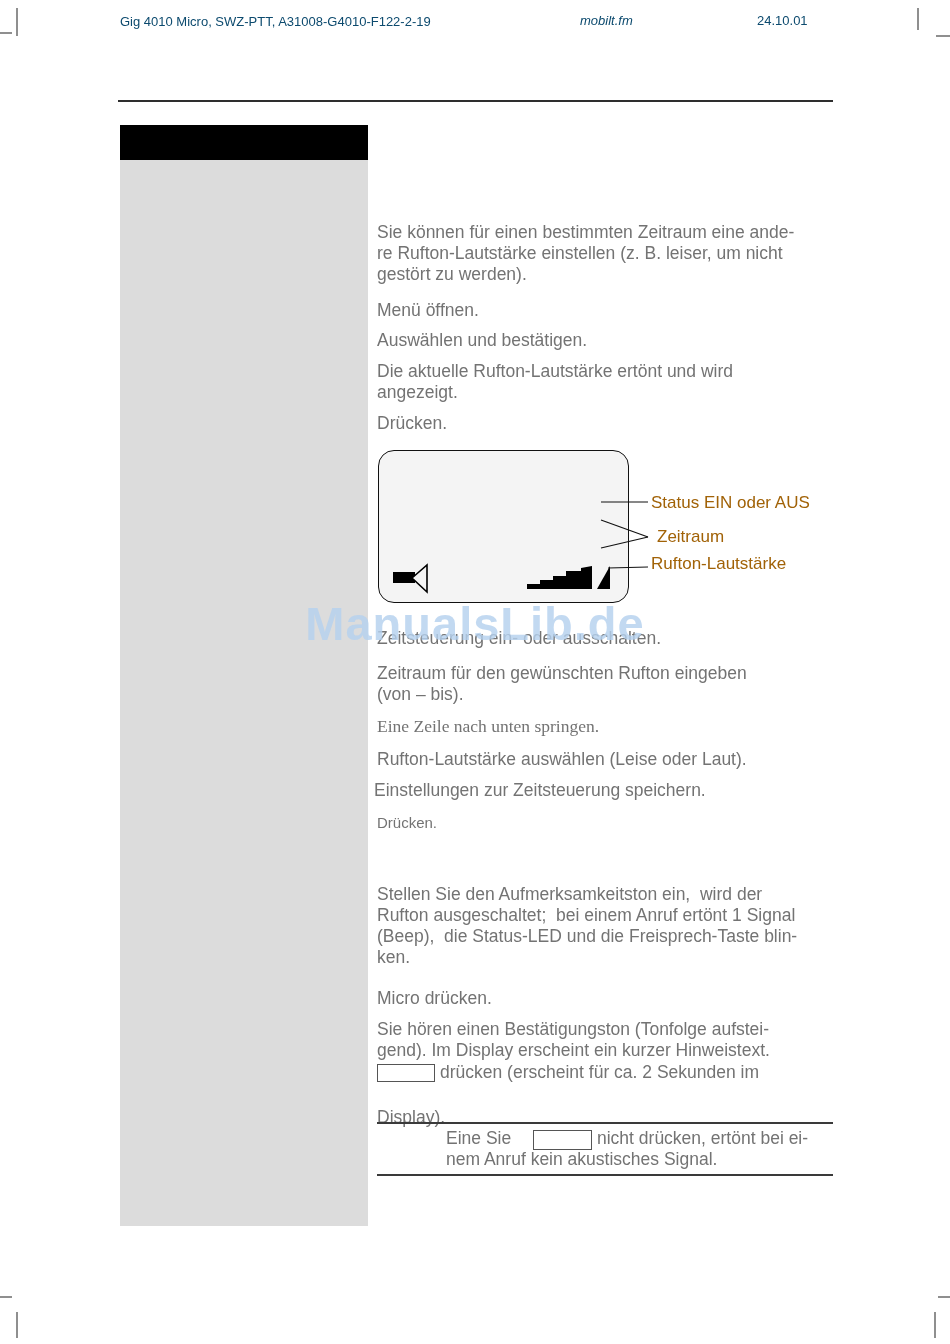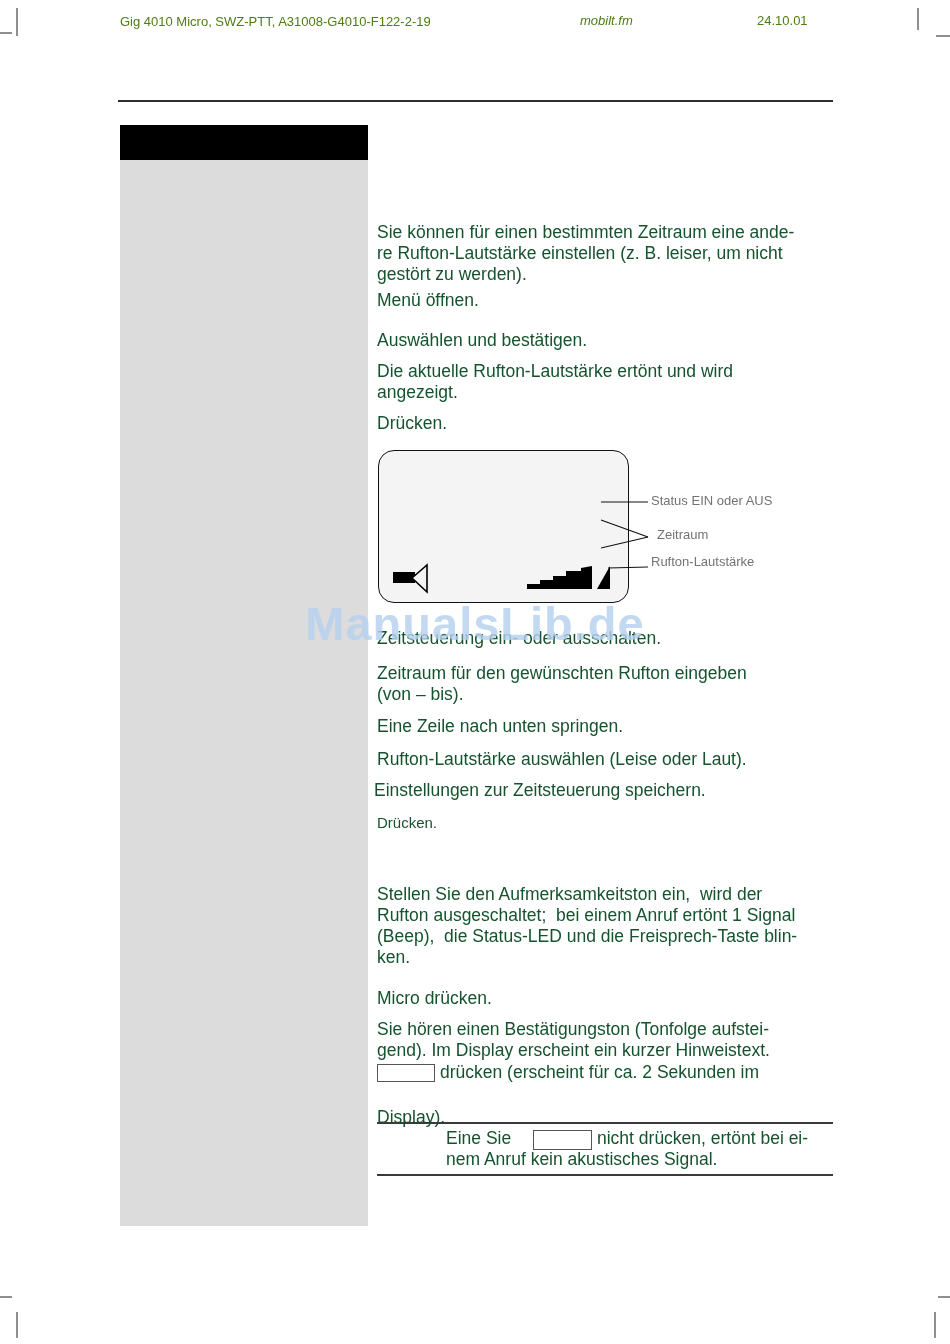--- a/index.html
+++ b/index.html
@@ -2,34 +2,34 @@
 <html><head>
 <meta charset="utf-8">
 <style>
   html,body{margin:0;padding:0;}
   body{
     width:950px;height:1344px;position:relative;background:#ffffff;
     font-family:"Liberation Sans","DejaVu Sans",sans-serif;color:#1c1c1c;
     overflow:hidden;
   }
   .abs{position:absolute;}
-  .txt{white-space:pre-wrap;line-height:21px;font-size:17.5px;color:#14532d;}
+  .txt{white-space:pre-wrap;line-height:21px;font-size:17.5px;color:#737373;}
   .small{font-size:15px;line-height:19px;}
-  .hdr{font-size:13px;color:#4d7c0f;}
+  .hdr{font-size:13px;color:#0c4a6e;}
   .crop{background:#8f8f8f;}
   
   .rule{background:#2e2e2e;}
   
   .side-black{background:#000;}
   .side-gray{background:#dcdcdc;}
   
   .disp-box{
     background:#f4f4f4;border:1.6px solid #111;border-radius:16px;
   }
-  .callout-label{font-size:13px;color:#737373;white-space:nowrap;}
+  .callout-label{font-size:17px;color:#a16207;white-space:nowrap;}
   .keybox{border:1.2px solid #555;background:#fff;}
   .note-rule{background:#3a3a3a;}
   .watermark{
     font-size:47px;font-weight:bold;letter-spacing:1px;
     color:rgba(180,209,238,0.82);z-index:50;pointer-events:none;white-space:nowrap;
   }
   svg{display:block;}
 </style>
 </head>
 <body>
@@ -47,21 +47,21 @@
 <div class="abs hdr" style="left:580px;top:13px;font-style:italic;">mobilt.fm</div>
 <div class="abs hdr" style="left:757px;top:13px;">24.10.01</div>
 <div class="abs rule" style="left:118px;top:100px;width:715px;height:2px;"></div>
 
 <div class="abs side-black" style="left:120px;top:125px;width:248px;height:35px;"></div>
 <div class="abs side-gray" style="left:120px;top:160px;width:248px;height:1066px;"></div>
 
 <div class="abs txt" style="left:377px;top:222px;">Sie können für einen bestimmten Zeitraum eine ande-
 re Rufton-Lautstärke einstellen (z. B. leiser, um nicht
 gestört zu werden).</div>
-<div class="abs txt" style="left:377px;top:290px;">Menü öffnen.</div>
+<div class="abs txt" style="left:377px;top:300px;">Menü öffnen.</div>
 <div class="abs txt" style="left:377px;top:330px;">Auswählen und bestätigen.</div>
 <div class="abs txt" style="left:377px;top:361px;">Die aktuelle Rufton-Lautstärke ertönt und wird
 angezeigt.</div>
 <div class="abs txt" style="left:377px;top:413px;">Drücken.</div>
 
 <div class="abs disp-box" style="left:378px;top:450px;width:249px;height:151px;"></div>
 <svg class="abs" style="left:370px;top:440px;z-index:3;" width="480" height="175" viewBox="0 0 480 175">
 
   <g>
     <rect x="23" y="132" width="22" height="11" fill="#000"></rect>
@@ -82,21 +82,21 @@
 </svg>
 <div class="abs callout-label" style="left:651px;top:493px;">Status EIN oder AUS</div>
 <div class="abs callout-label" style="left:651px;top:527px;margin-left:6px;">Zeitraum</div>
 <div class="abs callout-label" style="left:651px;top:554px;">Rufton-Lautstärke</div>
 
 <div class="abs watermark" style="left:475px;top:596px;transform:translateX(-50%);">ManualsLib.de</div>
 
 <div class="abs txt" style="left:377px;top:628px;">Zeitsteuerung ein- oder ausschalten.</div>
 <div class="abs txt" style="left:377px;top:663px;">Zeitraum für den gewünschten Rufton eingeben
 (von – bis).</div>
-<div class="abs txt" style="left:377px;top:716px;">Eine Zeile nach unten springen.</div>
+<div class="abs txt" style="left:377px;top:716px;font-family:Liberation Serif, serif;">Eine Zeile nach unten springen.</div>
 <div class="abs txt" style="left:377px;top:749px;">Rufton-Lautstärke auswählen (Leise oder Laut).</div>
 <div class="abs txt" style="left:374px;top:780px;">Einstellungen zur Zeitsteuerung speichern.</div>
 <div class="abs txt small" style="left:377px;top:813px;">Drücken.</div>
 
 <div class="abs txt" style="left:377px;top:884px;">Stellen Sie den Aufmerksamkeitston ein,  wird der
 Rufton ausgeschaltet;  bei einem Anruf ertönt 1 Signal
 (Beep),  die Status-LED und die Freisprech-Taste blin-
 ken.</div>
 <div class="abs txt" style="left:377px;top:988px;">Micro drücken.</div>
 <div class="abs txt" style="left:377px;top:1019px;">Sie hören einen Bestätigungston (Tonfolge aufstei-

